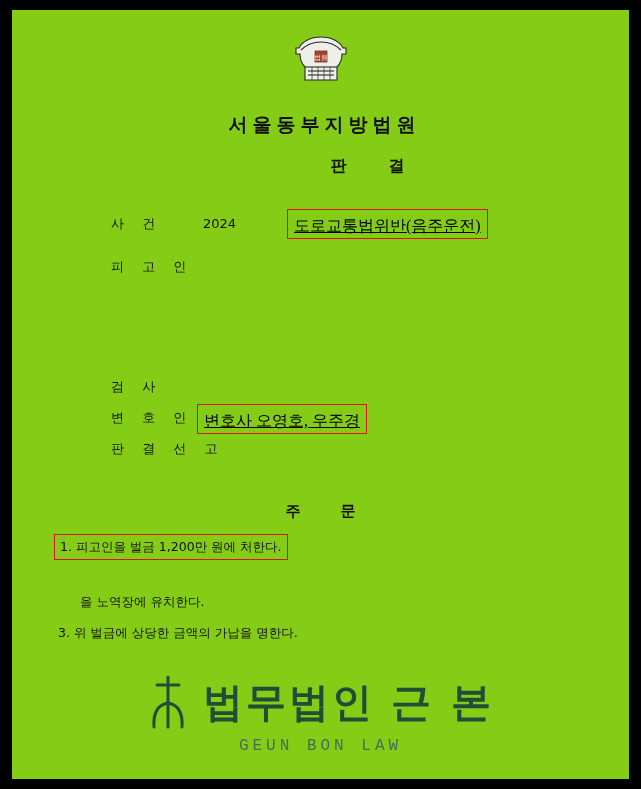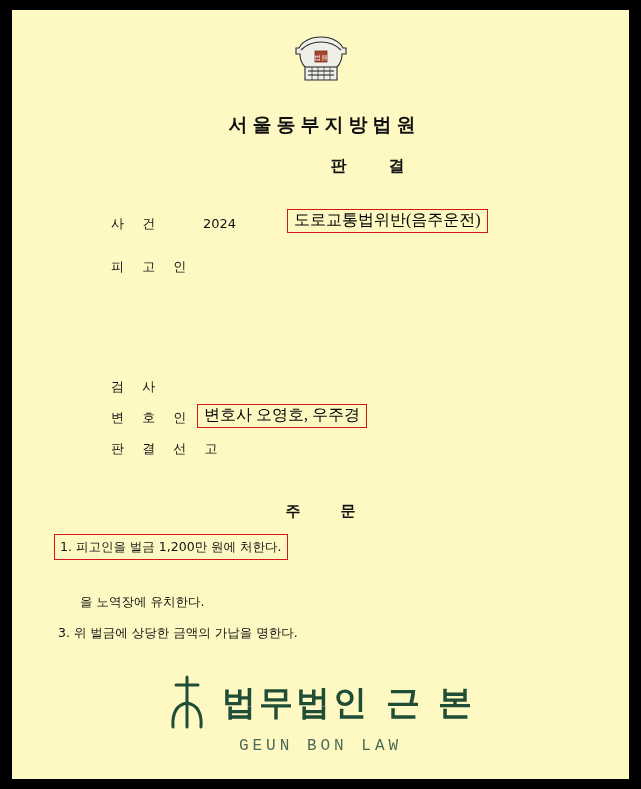--- a/index.html
+++ b/index.html
@@ -20,21 +20,21 @@
     background: #000000;
     overflow: hidden;
   }
 
   .paper {
     position: absolute;
     left: 12px;
     top: 10px;
     width: 617px;
     height: 769px;
-    background: #fef9c3;
+    background: #84cc16;
   }
 
   
   .emblem-wrap {
     position: absolute;
     left: 0;
     top: 24px;
     width: 100%;
     display: flex;
     justify-content: center;
@@ -88,22 +88,23 @@
     width: 92px;
     letter-spacing: 7px;
   }
   .field .value {
     display: inline-block;
   }
 
   .boxed {
     display: inline-block;
     border: 1.4px solid #d61515;
-    padding: 2px 6px 3px 6px;
+    padding: 8px 6px 3px 6px;
     line-height: 1.05;
+    text-decoration: underline;
   }
 
   #row-case   { top: 205px; }
   #row-defend { top: 248px; }
   #row-prosec { top: 368px; }
   #row-lawyer { top: 399px; }
   #row-verdict{ top: 430px; }
 
   .case-no {
     display: inline-block;
@@ -174,21 +175,21 @@
     display: flex;
     align-items: center;
     gap: 14px;
   }
   .logo-mark {
     width: 42px;
     height: 58px;
     position: relative;
   }
   .logo-ko {
-    font-size: 34px;
+    font-size: 40px;
     font-weight: bold;
     letter-spacing: 3px;
     color: #1f4d36;
     font-family: "DejaVu Sans", sans-serif;
     line-height: 1;
   }
   .logo-ko .gap { display: inline-block; width: 16px; }
   .logo-en {
     margin-top: 6px;
     font-size: 16px;

